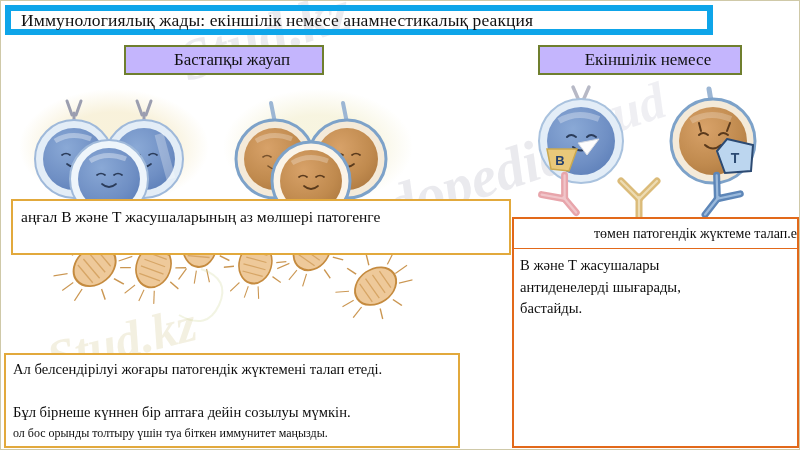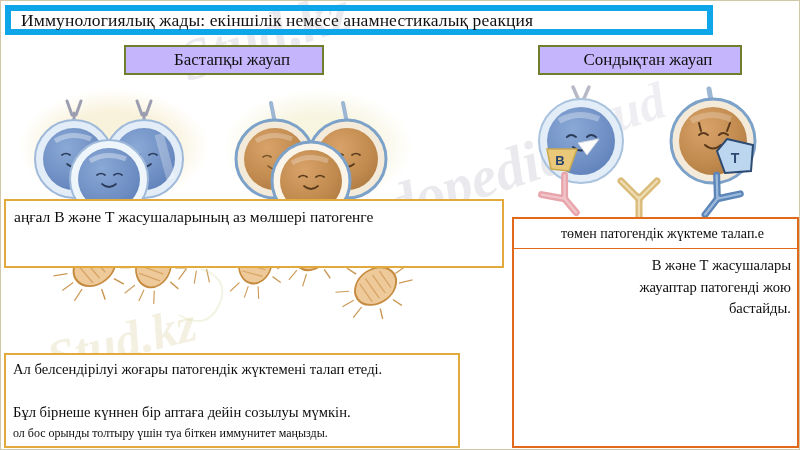--- a/index.html
+++ b/index.html
@@ -82,46 +82,46 @@
   #gb-secondary { left: 537px; top: 44px; width: 204px; height: 30px; }
 
   
   .orange-box {
     position: absolute;
     background: #ffffff;
     box-sizing: border-box;
     z-index: 30;
   }
   #ob-naive {
-    left: 3px; top: 198px; width: 500px; height: 69px;
+    left: 10px; top: 198px; width: 500px; height: 56px;
     border: 2px solid #e2a93c;
     padding: 5px 8px 12px 8px;
   }
   #ob-naive .line {
     font-size: 15.5px;
     color: #0d0d0d;
     line-height: 22px;
     white-space: nowrap;
   }
   #ob-lowload {
     left: 511px; top: 216px; width: 287px; height: 33px;
     border: 2px solid #e2691a;
-    display: flex; align-items: center; justify-content: flex-start; padding-left: 47px;
+    display: flex; align-items: center; justify-content: flex-end;
   }
   #ob-lowload .line {
     font-size: 14px;
     color: #0d0d0d;
     white-space: nowrap;
   }
   #ob-longtext {
     left: 511px; top: 248px; width: 287px; height: 199px;
     border: 2px solid #e2691a;
     border-top: none;
     padding: 6px 6px 0 6px;
-    text-align: right;
+    text-align: left;
   }
   #ob-longtext .line {
     font-size: 14.6px;
     color: #0d0d0d;
     line-height: 21.5px;
     white-space: nowrap;
   }
   #ob-activation {
     left: 3px; top: 352px; width: 456px; height: 95px;
     border: 2px solid #e2a93c;
@@ -414,34 +414,34 @@
 
   <div class="title-bar">
     <div class="title-text">Иммунологиялық жады: екіншілік немесе анамнестикалық реакция</div>
   </div>
 
   <div class="green-box" id="gb-primary">
     <span class="lbl">Бастапқы жауап</span>
   </div>
 
   <div class="green-box" id="gb-secondary">
-    <span class="lbl">Сондықтан жауап</span>
+    <span class="lbl">Екіншілік немесе</span>
   </div>
 
   <div class="orange-box" id="ob-naive">
     <div class="line">аңғал В және Т жасушаларының аз мөлшері патогенге</div>
   </div>
 
   <div class="orange-box" id="ob-lowload">
     <div class="line">төмен патогендік жүктеме талап.е</div>
   </div>
 
   <div class="orange-box" id="ob-longtext">
     <div class="line">В және Т жасушалары</div>
-    <div class="line">жауаптар патогенді жою</div>
+    <div class="line">антиденелерді шығарады,</div>
     <div class="line">бастайды.</div>
   </div>
 
   <div class="orange-box" id="ob-activation">
     <div class="line l1">Ал белсендірілуі жоғары патогендік жүктемені талап етеді.</div>
     <div class="line l2">Бұл бірнеше күннен бір аптаға дейін созылуы мүмкін.</div>
     <div class="line l4">ол бос орынды толтыру үшін туа біткен иммунитет маңызды.</div>
   </div>
 
 </div>

